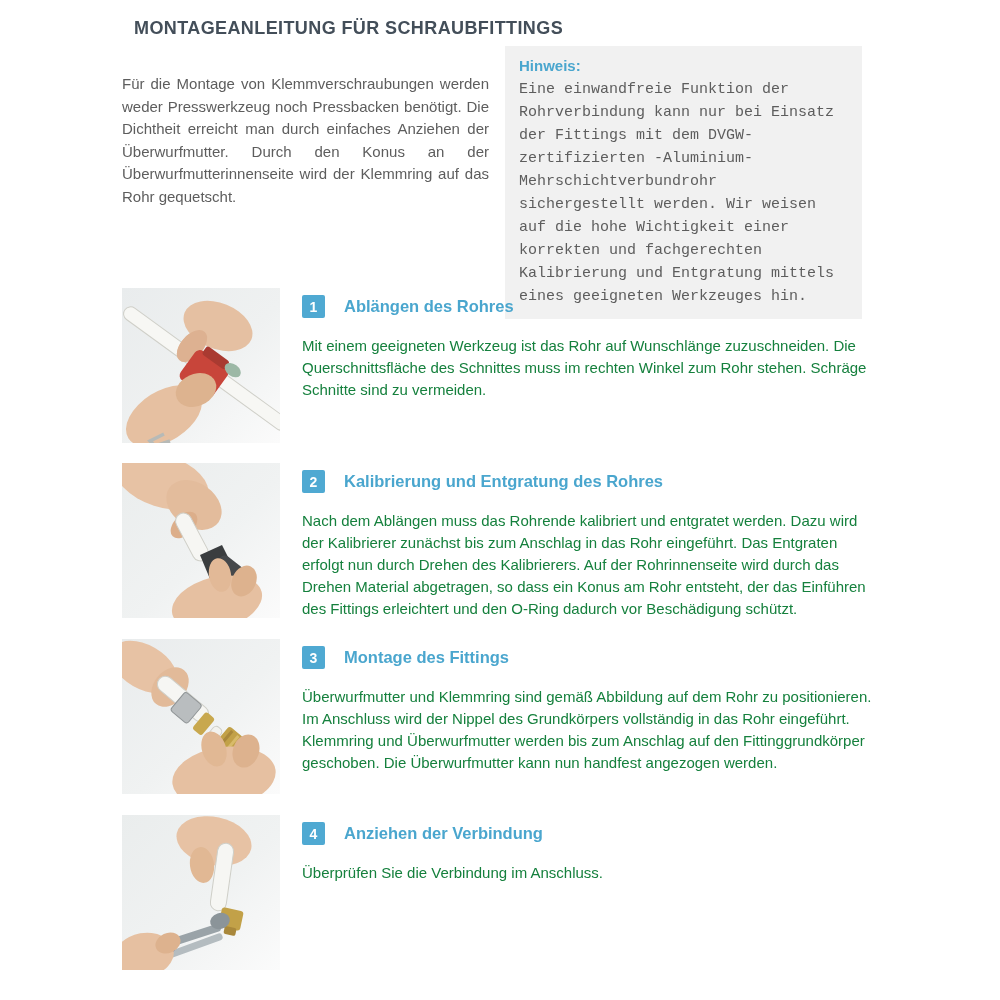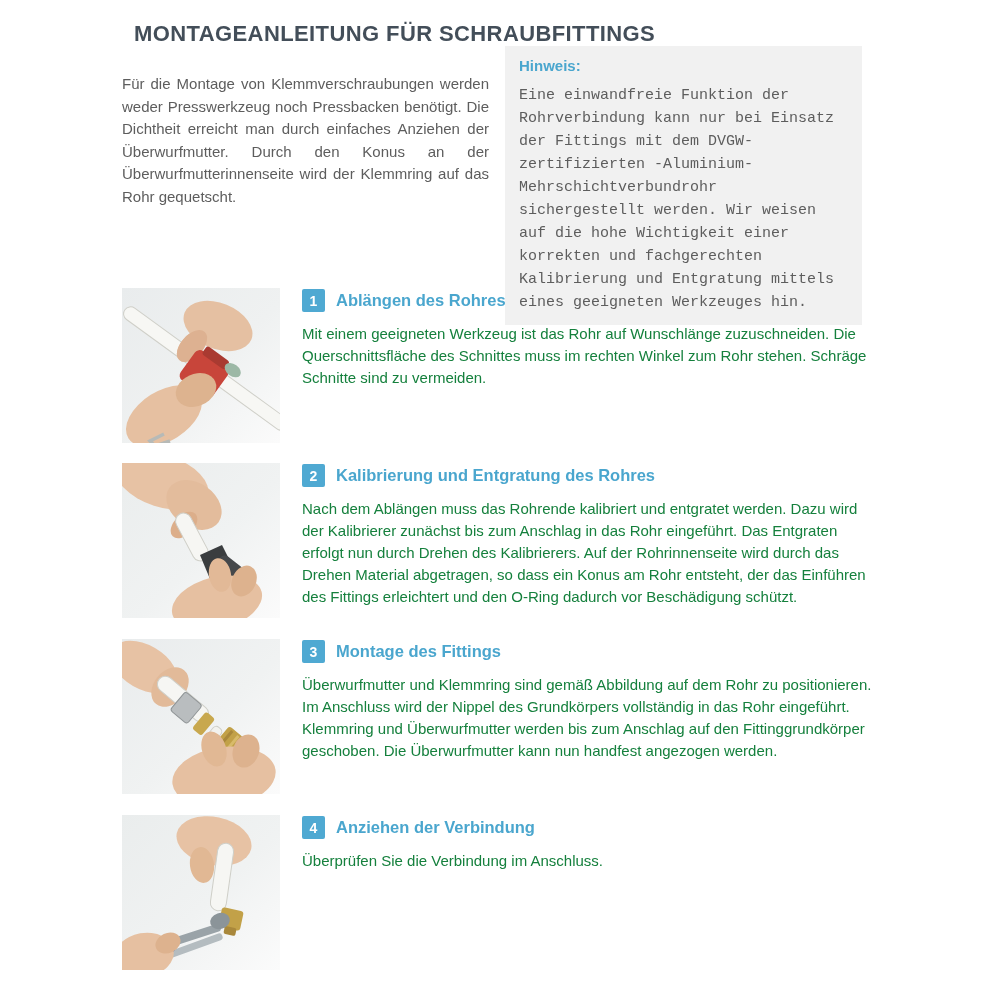--- a/index.html
+++ b/index.html
@@ -12,21 +12,21 @@
     position: relative;
     width: 1000px;
     height: 1000px;
     background: #ffffff;
     overflow: hidden;
   }
   .doc-title {
     position: absolute;
     left: 134px;
     top: 6px;
-    font-size: 22px;
+    font-size: 18px;
     font-weight: bold;
     letter-spacing: 0.4px;
     color: #434e59;
     white-space: nowrap;
   }
   .intro {
     position: absolute;
     left: 122px;
     top: 45px;
     width: 367px;
@@ -45,21 +45,21 @@
     background: #f1f1f1;
     padding: 9px 14px 12px 14px;
     font-size: 15px;
     line-height: 21px;
     color: #5d5d5d;
   }
   .note-label {
     display: block;
     color: #4aa6ce;
     font-weight: bold;
-    margin-bottom: 7px;
+    margin-bottom: 1px;
   }
   .note-text {
     text-align: justify;
     font-family: Liberation Mono, monospace;
   }
   .step {
     position: absolute;
     left: 122px;
     width: 756px;
     display: flex;
@@ -92,21 +92,21 @@
     background: #4fa9d2;
     border-radius: 2px;
     color: #ffffff;
     font-size: 14px;
     font-weight: bold;
     display: flex;
     align-items: center;
     justify-content: center;
   }
   .step-heading {
-    margin: 0;
+    margin: 8px;
     font-size: 16.5px;
     font-weight: bold;
     color: #4aa6ce;
   }
   .step-text p {
     margin: 0 0 22px 0;
     font-size: 15px;
     line-height: 22px;
     color: #15803d;
   }

